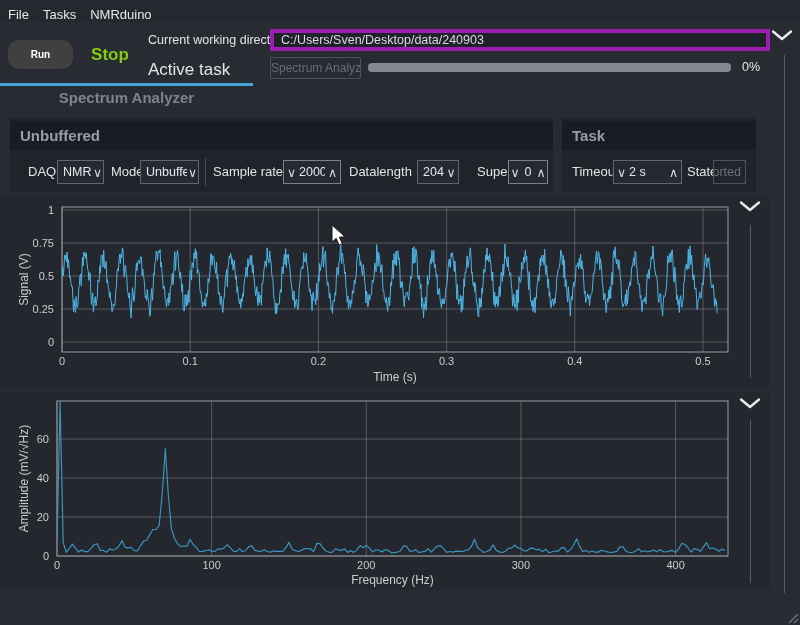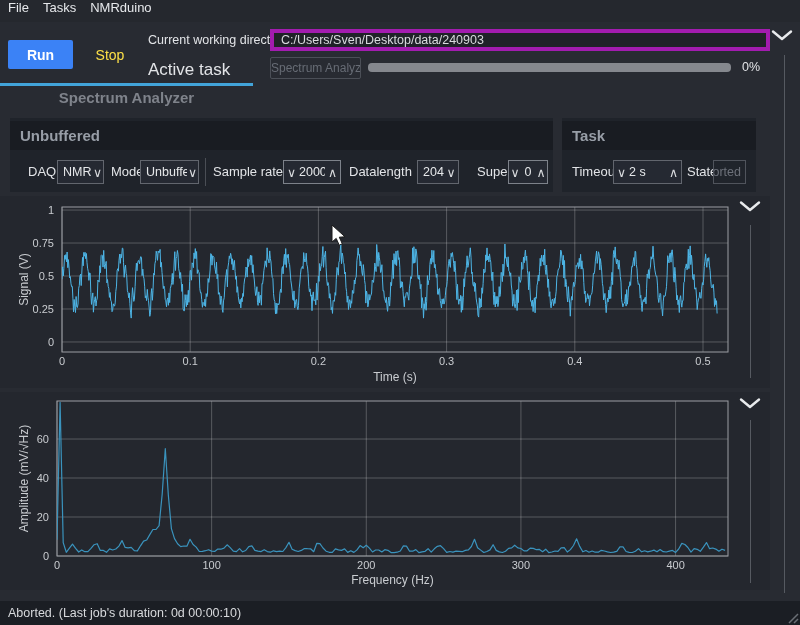--- a/index.html
+++ b/index.html
@@ -3,29 +3,29 @@
 <meta charset="utf-8">
 <style>
   * { margin:0; padding:0; box-sizing:border-box; }
   html,body { width:800px; height:625px; overflow:hidden; }
   body { font-family:"Liberation Sans", sans-serif; background:#282b32; position:relative;
          color:#e4e6e9; -webkit-font-smoothing:antialiased; }
   #app { position:absolute; inset:0; width:800px; height:625px; background:#282b32; }
 
   
   .menubar { position:absolute; left:0; top:0; width:800px; height:22px; background:#25282e;
-             display:flex; align-items:flex-start; gap:14px; padding-left:8px; font-size:13px; color:#e6e8eb; }
+             display:flex; align-items:flex-end; gap:14px; padding-left:8px; font-size:13px; color:#e6e8eb; }
   .menubar span { cursor:default; }
 
   
-  .btn-run { position:absolute; left:8px; top:40px; width:65px; height:29px; background:#3b82f6;
-             border:none; border-radius:2px; color:#ffffff; font-weight:bold; font-size:14px;
+  .btn-run { position:absolute; left:8px; top:40px; width:65px; height:29px; background:#404040;
+             border:none; border-radius:11px; color:#ffffff; font-weight:bold; font-size:10px;
              font-family:"Liberation Sans",sans-serif; }
   .btn-stop { position:absolute; left:84px; top:40px; width:52px; height:29px; background:transparent;
-              border:none; color:#fde047; font-weight:normal; font-size:14px; font-family:"Liberation Sans",sans-serif; }
+              border:none; color:#84cc16; font-weight:bold; font-size:17px; font-family:"Liberation Sans",sans-serif; }
   .lbl-cwd { position:absolute; left:148px; top:33px; font-size:12.5px; color:#e2e4e7; }
   .cwd-field { position:absolute; left:270px; top:29px; width:500px; height:22px; background:#1f2228;
                border:4px solid #a21caf; color:#d9dbde; font-size:12.5px; padding:0 7px;
                font-family:"Liberation Sans",sans-serif; }
   .lbl-active { position:absolute; left:148px; top:60px; font-size:17px; color:#e2e4e7; }
   .btn-active-task { position:absolute; left:270px; top:57px; width:91px; height:22px; background:transparent;
                      border:1px solid #4b4f57; border-radius:2px; color:#676c75; font-size:12px;
                      overflow:hidden; white-space:nowrap; text-align:center; line-height:20px; }
   .progress { position:absolute; left:368px; top:63px; width:363px; height:9px; background:#85888e; border-radius:4px; }
   .progress-pct { position:absolute; left:742px; top:60px; font-size:12.5px; color:#e2e4e7; }
@@ -211,20 +211,17 @@
     <polyline points="3,2.5 12,10 21,2.5" fill="none" stroke="#e8eaec" stroke-width="2.4" stroke-linecap="round" stroke-linejoin="round"></polyline>
   </svg>
   <div class="splitter" style="left:784px; top:55px; height:538px;"></div>
   <div class="splitter" style="left:750px; top:225px; height:153px;"></div>
   <div class="splitter" style="left:750px; top:420px; height:163px;"></div>
 
   <svg class="cursor" width="20" height="24" viewBox="0 0 20 24">
     <path d="M2,1 L2,18 L6.2,14.4 L9.2,21.2 L12.3,19.8 L9.3,13.2 L15,12.8 Z" fill="#ffffff" stroke="#1a1a1a" stroke-width="1"></path>
   </svg>
 
-  <div class="statusbar">
-    <span>Aborted. (Last job's duration: 0d 00:00:10)</span>
-  </div>
   <svg class="resize-grip" width="14" height="14" viewBox="0 0 14 14">
     <path d="M13,4 L4,13 M13,9 L9,13" stroke="#6a6e75" stroke-width="1.5" fill="none"></path>
   </svg>
 
 </div>
 
 </body></html>

